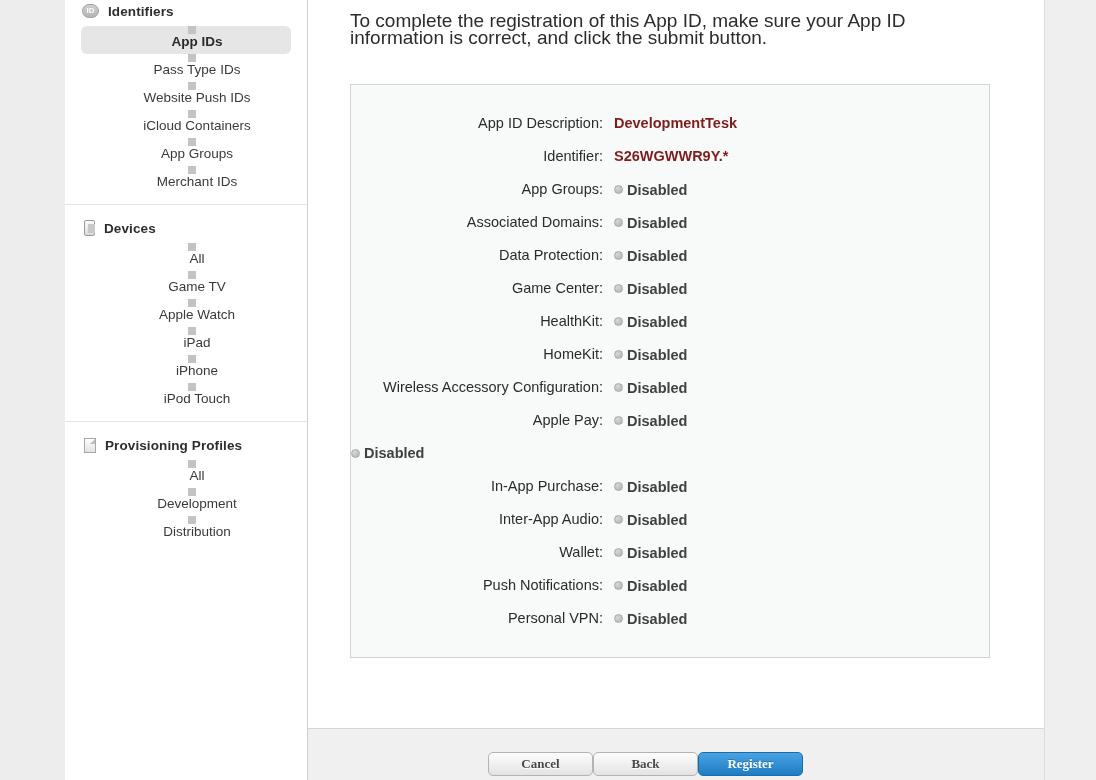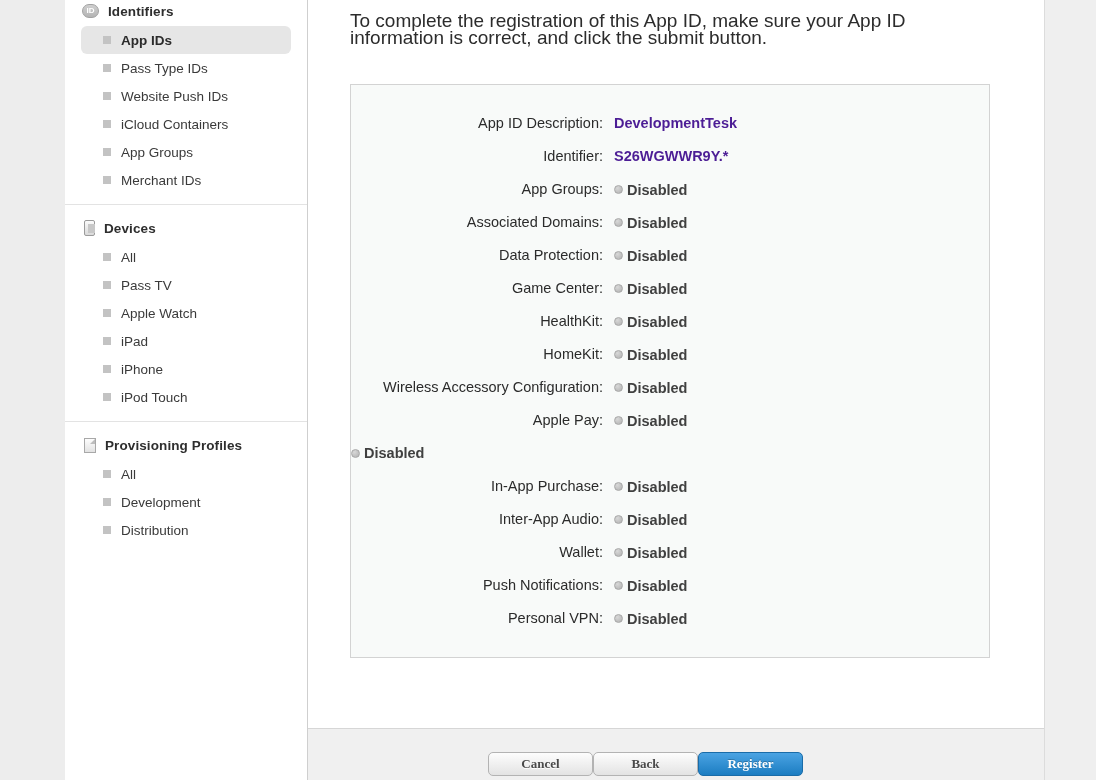--- a/index.html
+++ b/index.html
@@ -113,20 +113,21 @@
 
   .nav-item {
     display: flex;
     align-items: center;
     height: 28px;
     margin: 0 16px 0 16px;
     padding-left: 22px;
     border-radius: 6px;
     box-sizing: border-box;
     cursor: default;
+    flex-direction: column;
   }
   .nav-item.selected {
     background: #e6e6e6;
   }
   .nav-item .bullet {
     width: 8px;
     height: 8px;
     background: #c3c3c3;
     margin-right: 10px;
     flex: 0 0 auto;
@@ -187,21 +188,21 @@
     text-align: right;
     font-size: 14.5px;
     color: #2b2b2b;
     padding-right: 11px;
     box-sizing: border-box;
     white-space: nowrap;
   }
   .detail-row .d-value {
     font-size: 14.5px;
     font-weight: bold;
-    color: #4c1d95;
+    color: #7f1d1d;
     display: flex;
     align-items: center;
   }
   .detail-row .d-value.disabled {
     font-weight: bold;
     color: #404040;
   }
   .status-dot {
     width: 9px;
     height: 9px;
@@ -319,21 +320,21 @@
           <div class="section-header">
             <div class="sec-icon icon-device"></div>
             <span class="sec-label">Devices</span>
           </div>
           <div class="nav-item">
             <span class="bullet"></span>
             <span class="item-label">All</span>
           </div>
           <div class="nav-item">
             <span class="bullet"></span>
-            <span class="item-label">Pass TV</span>
+            <span class="item-label">Game TV</span>
           </div>
           <div class="nav-item">
             <span class="bullet"></span>
             <span class="item-label">Apple Watch</span>
           </div>
           <div class="nav-item">
             <span class="bullet"></span>
             <span class="item-label">iPad</span>
           </div>
           <div class="nav-item">

